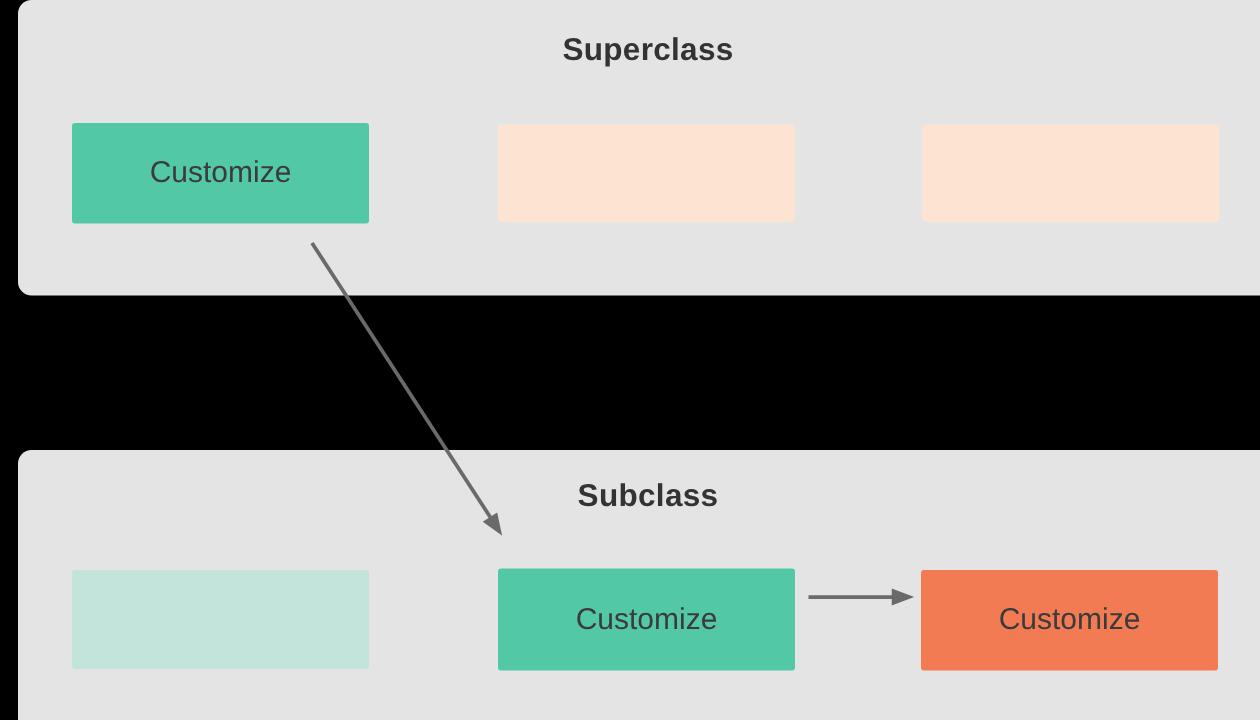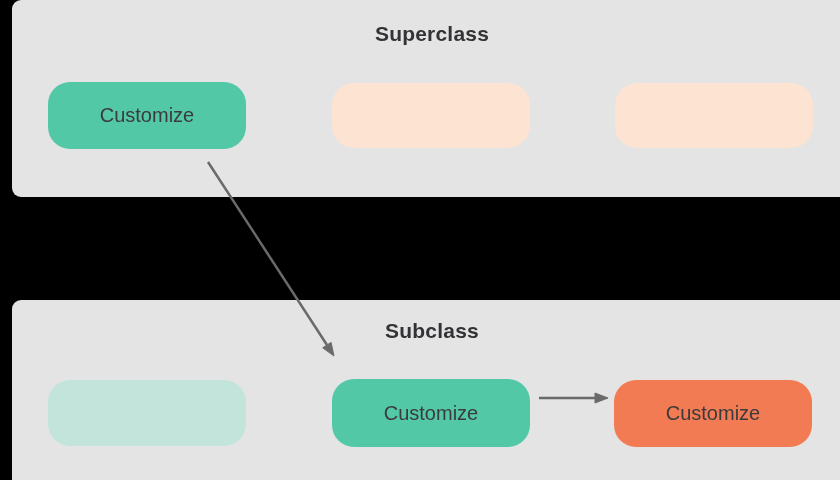--- a/index.html
+++ b/index.html
@@ -35,21 +35,21 @@
     font-size: 21px;
     color: #333336;
     letter-spacing: 0.2px;
   }
   #superclass-panel .panel-title { top: 22px; }
   #subclass-panel .panel-title { top: 19px; }
   .box {
     position: absolute;
     width: 198px;
     height: 67px;
-    border-radius: 22px;
+    border-radius: 2px;
     display: flex;
     align-items: center;
     justify-content: center;
     font-size: 20px;
     color: #3B3B3D;
   }
   .box.green  { background: #53C8A6; }
   .box.peach  { background: #FCE3D2; }
   .box.mint   { background: #C2E4DA; }
   .box.orange { background: #F27B53; }

